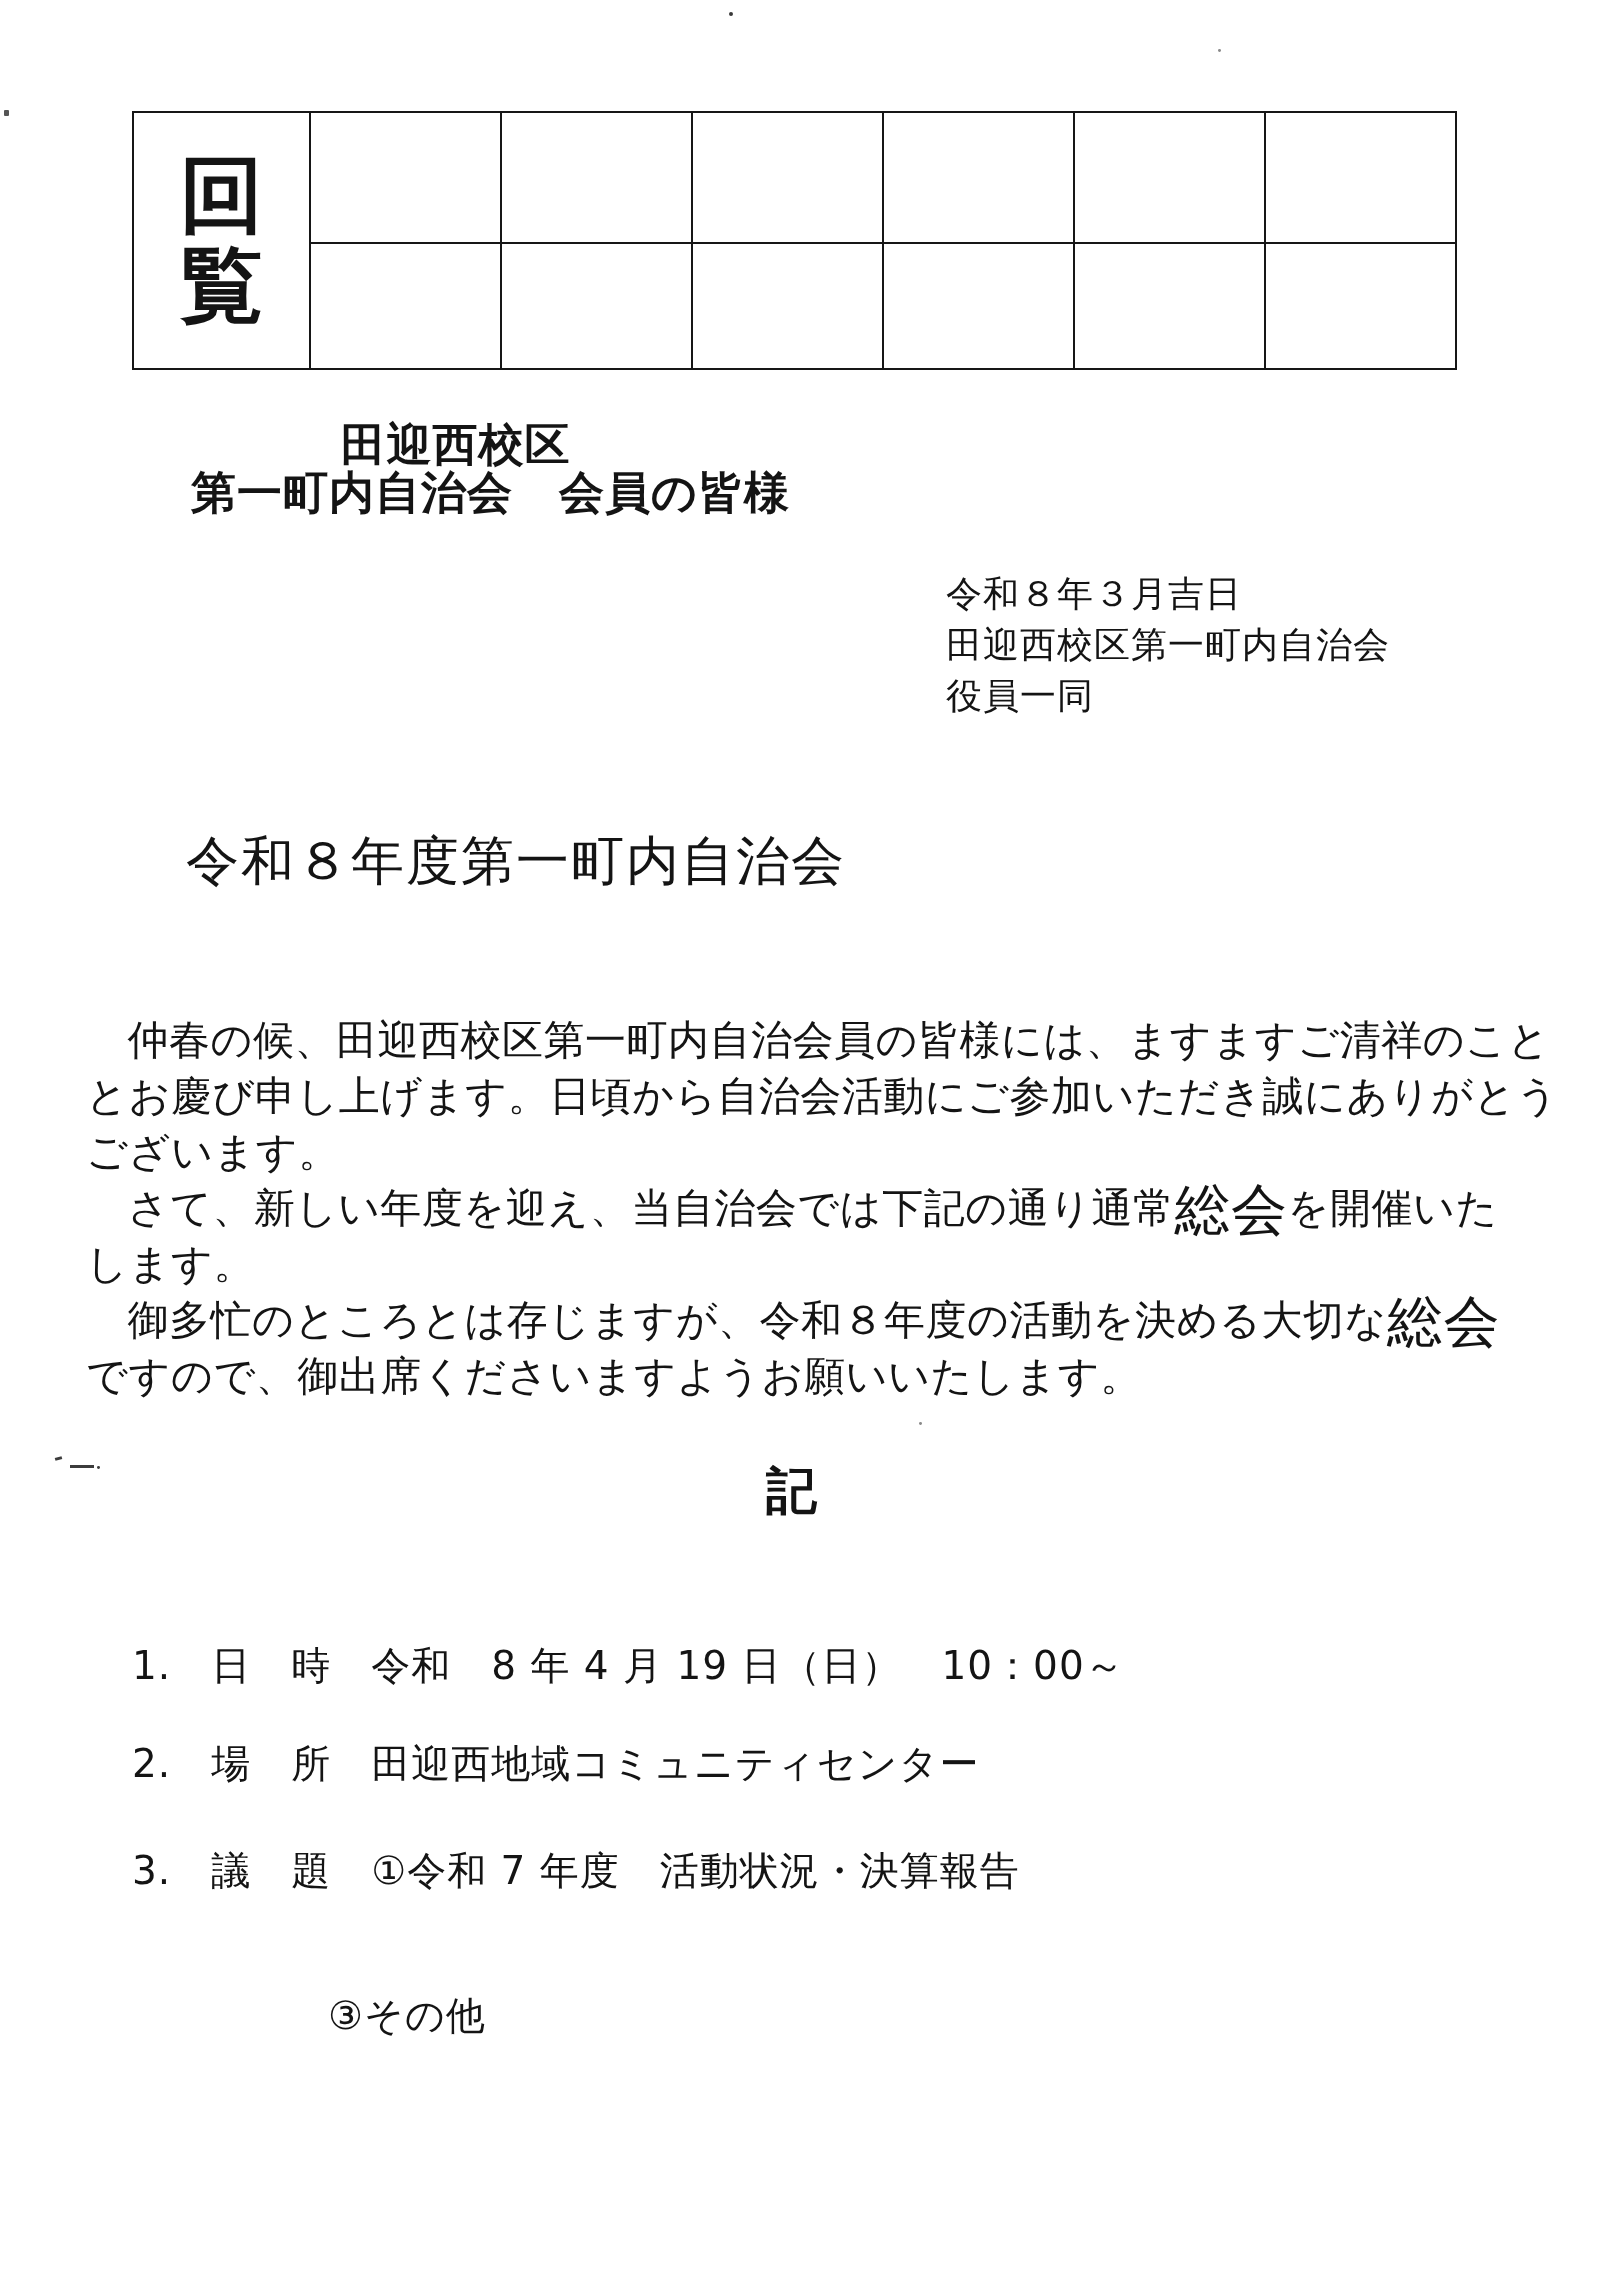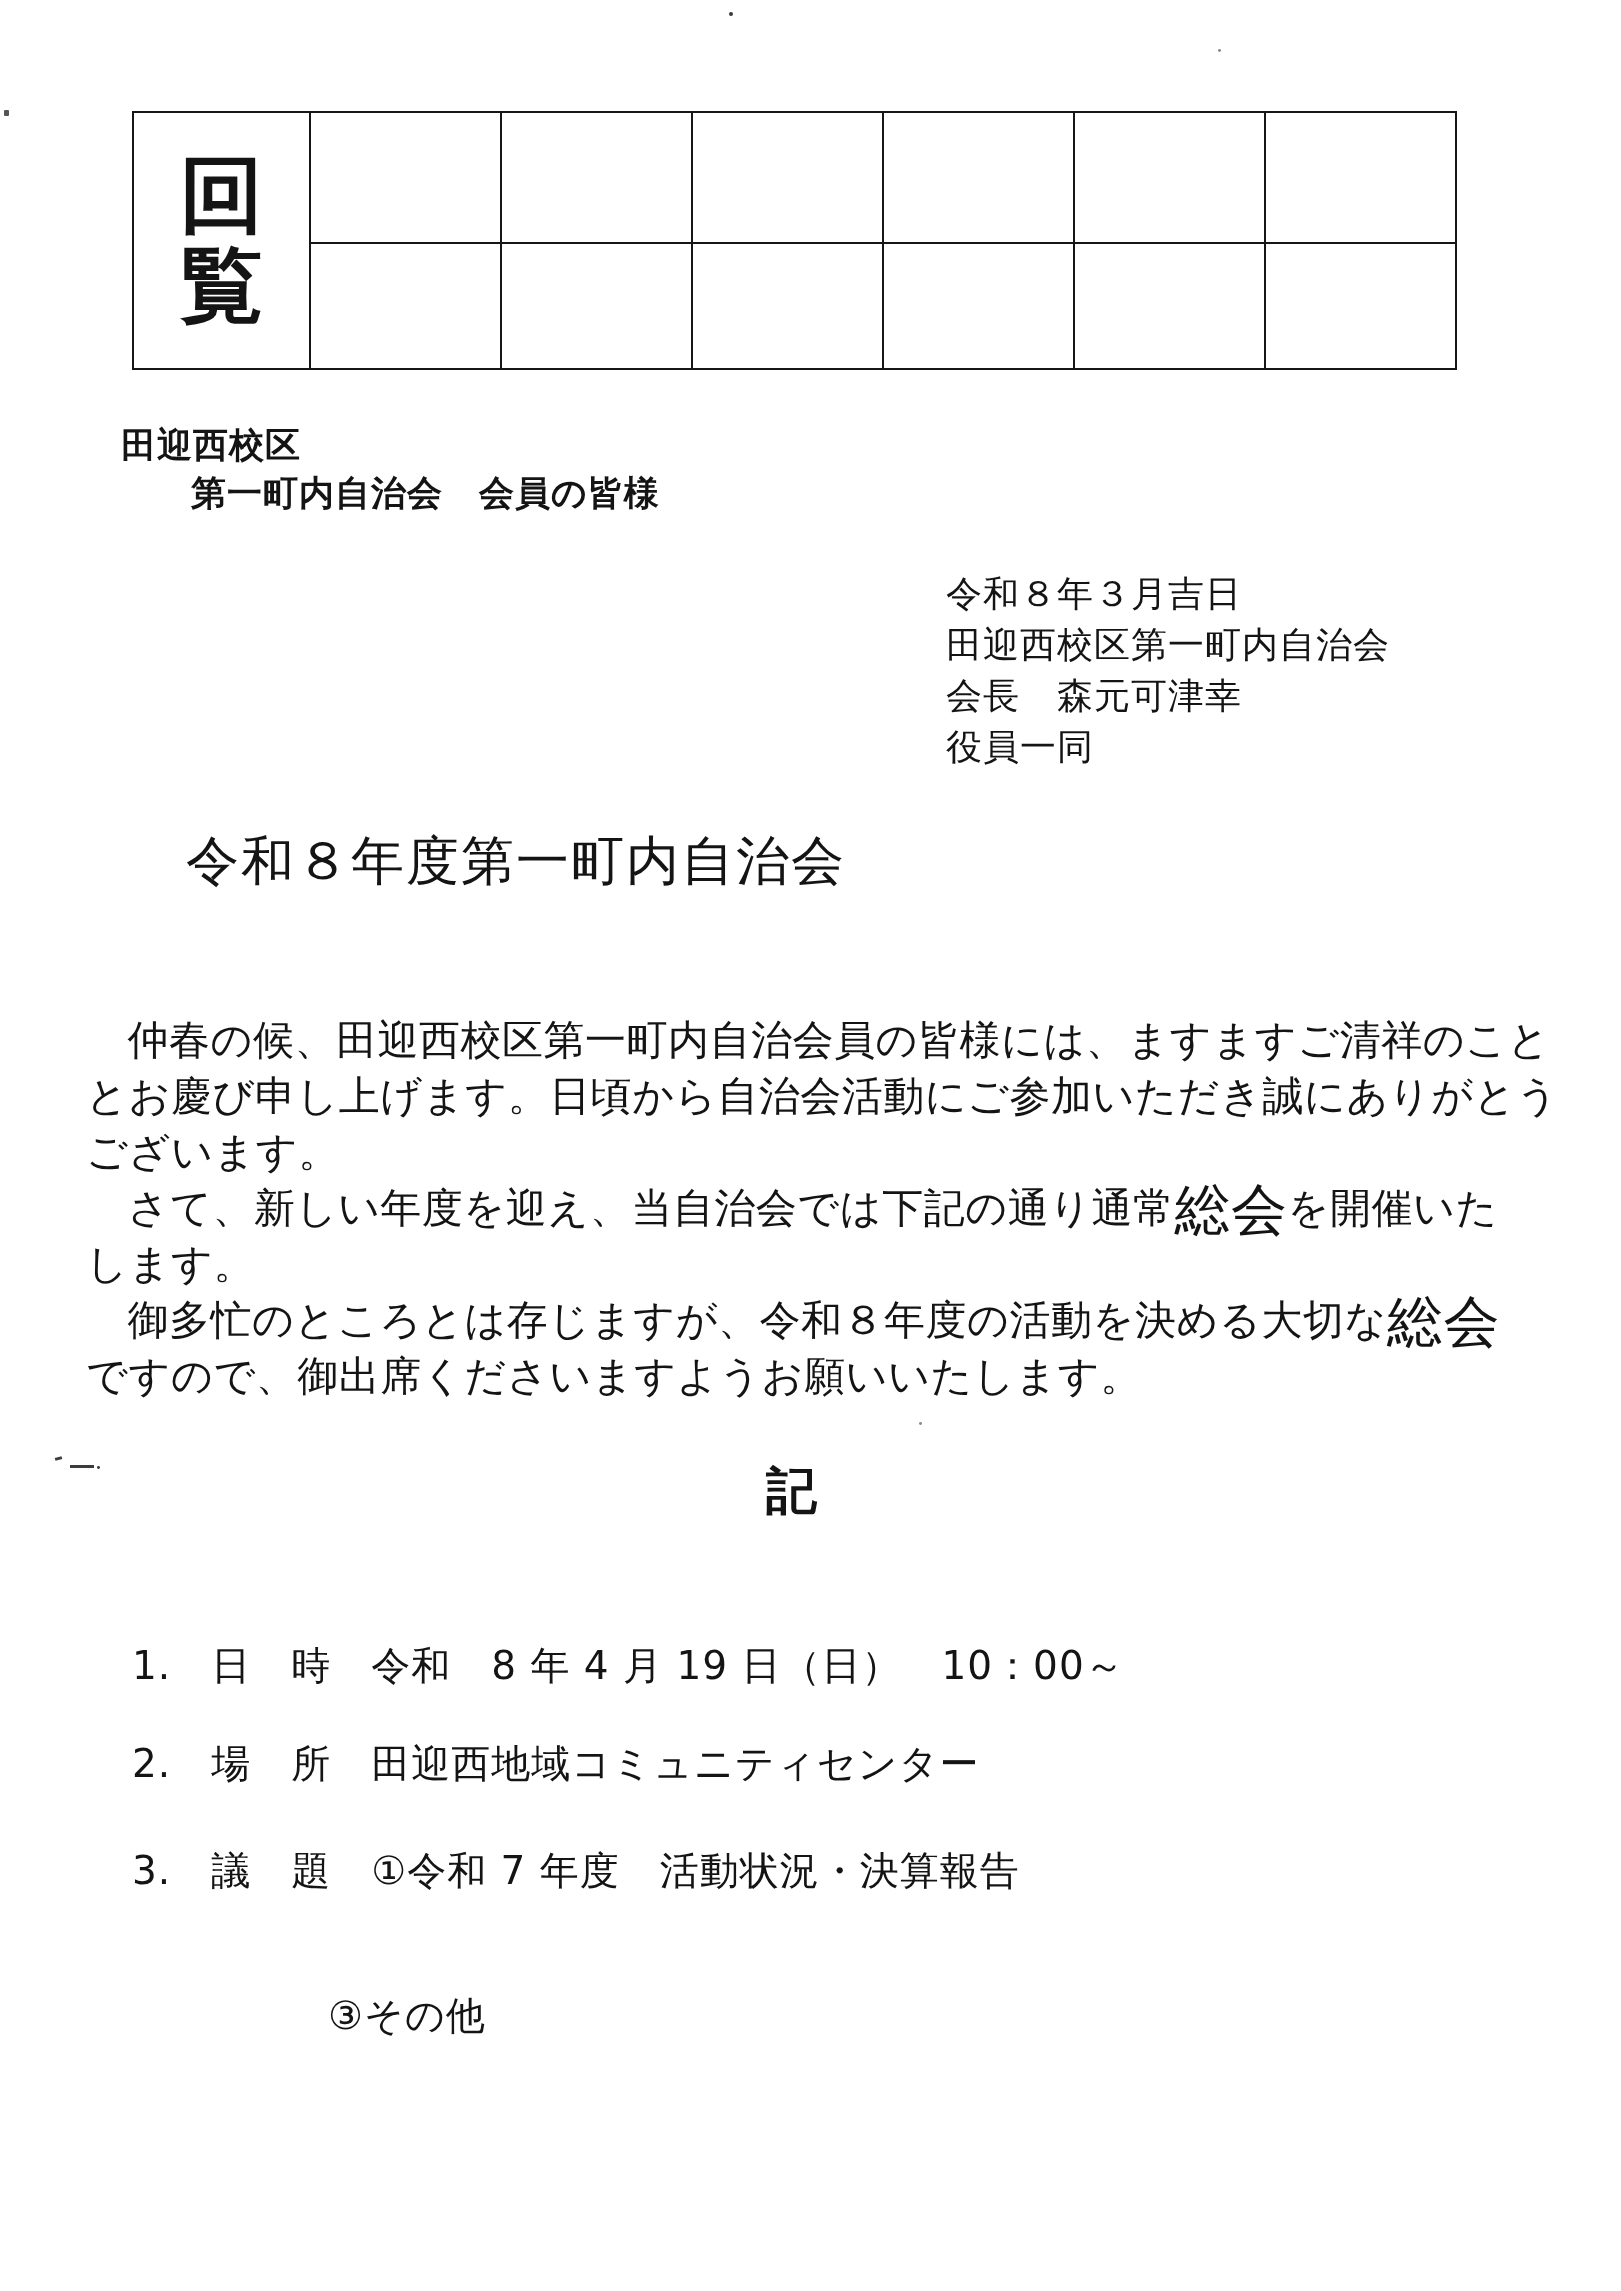--- a/index.html
+++ b/index.html
@@ -36,21 +36,21 @@
   .kairan-char {
     font-size: 84px;
     font-weight: 700;
     line-height: 0.98;
     letter-spacing: 0;
   }
   .kairan-cell { border-left: 2px solid #161616; }
   .kairan-cell.row2 { border-top: 2px solid #161616; }
 
   
-  .addressee { position: absolute; left: 121px; top: 421px; font-weight: 700; font-size: 35px; line-height: 48px; letter-spacing: 1px; }
+  .addressee { position: absolute; left: 121px; top: 421px; font-weight: 700; font-size: 45px; line-height: 48px; letter-spacing: 1px; text-align: center; }
   .addressee .line2 { margin-left: 70px; }
 
   
   .sender {
     position: absolute;
     right: 231px; top: 568px;
     text-align: left;
     font-size: 36px;
     line-height: 51px;
     letter-spacing: 1px;
@@ -156,21 +156,20 @@
   </div>
 
   <div class="addressee">
     <div class="line1">田迎西校区</div>
     <div class="line2">第一町内自治会　会員の皆様</div>
   </div>
 
   <div class="sender">
     <div>令和８年３月吉日</div>
     <div>田迎西校区第一町内自治会</div>
-    <div>会長　森元可津幸</div>
     <div>役員一同</div>
   </div>
 
   <div class="doc-title">
     <span class="title-text">令和８年度</span>
     <span class="title-text">第一町内自治会</span>
   </div>
 
   <div class="body-text">
     <div class="body-line">　仲春の候、田迎西校区第一町内自治会員の皆様には、ますますご清祥のこと</div>

